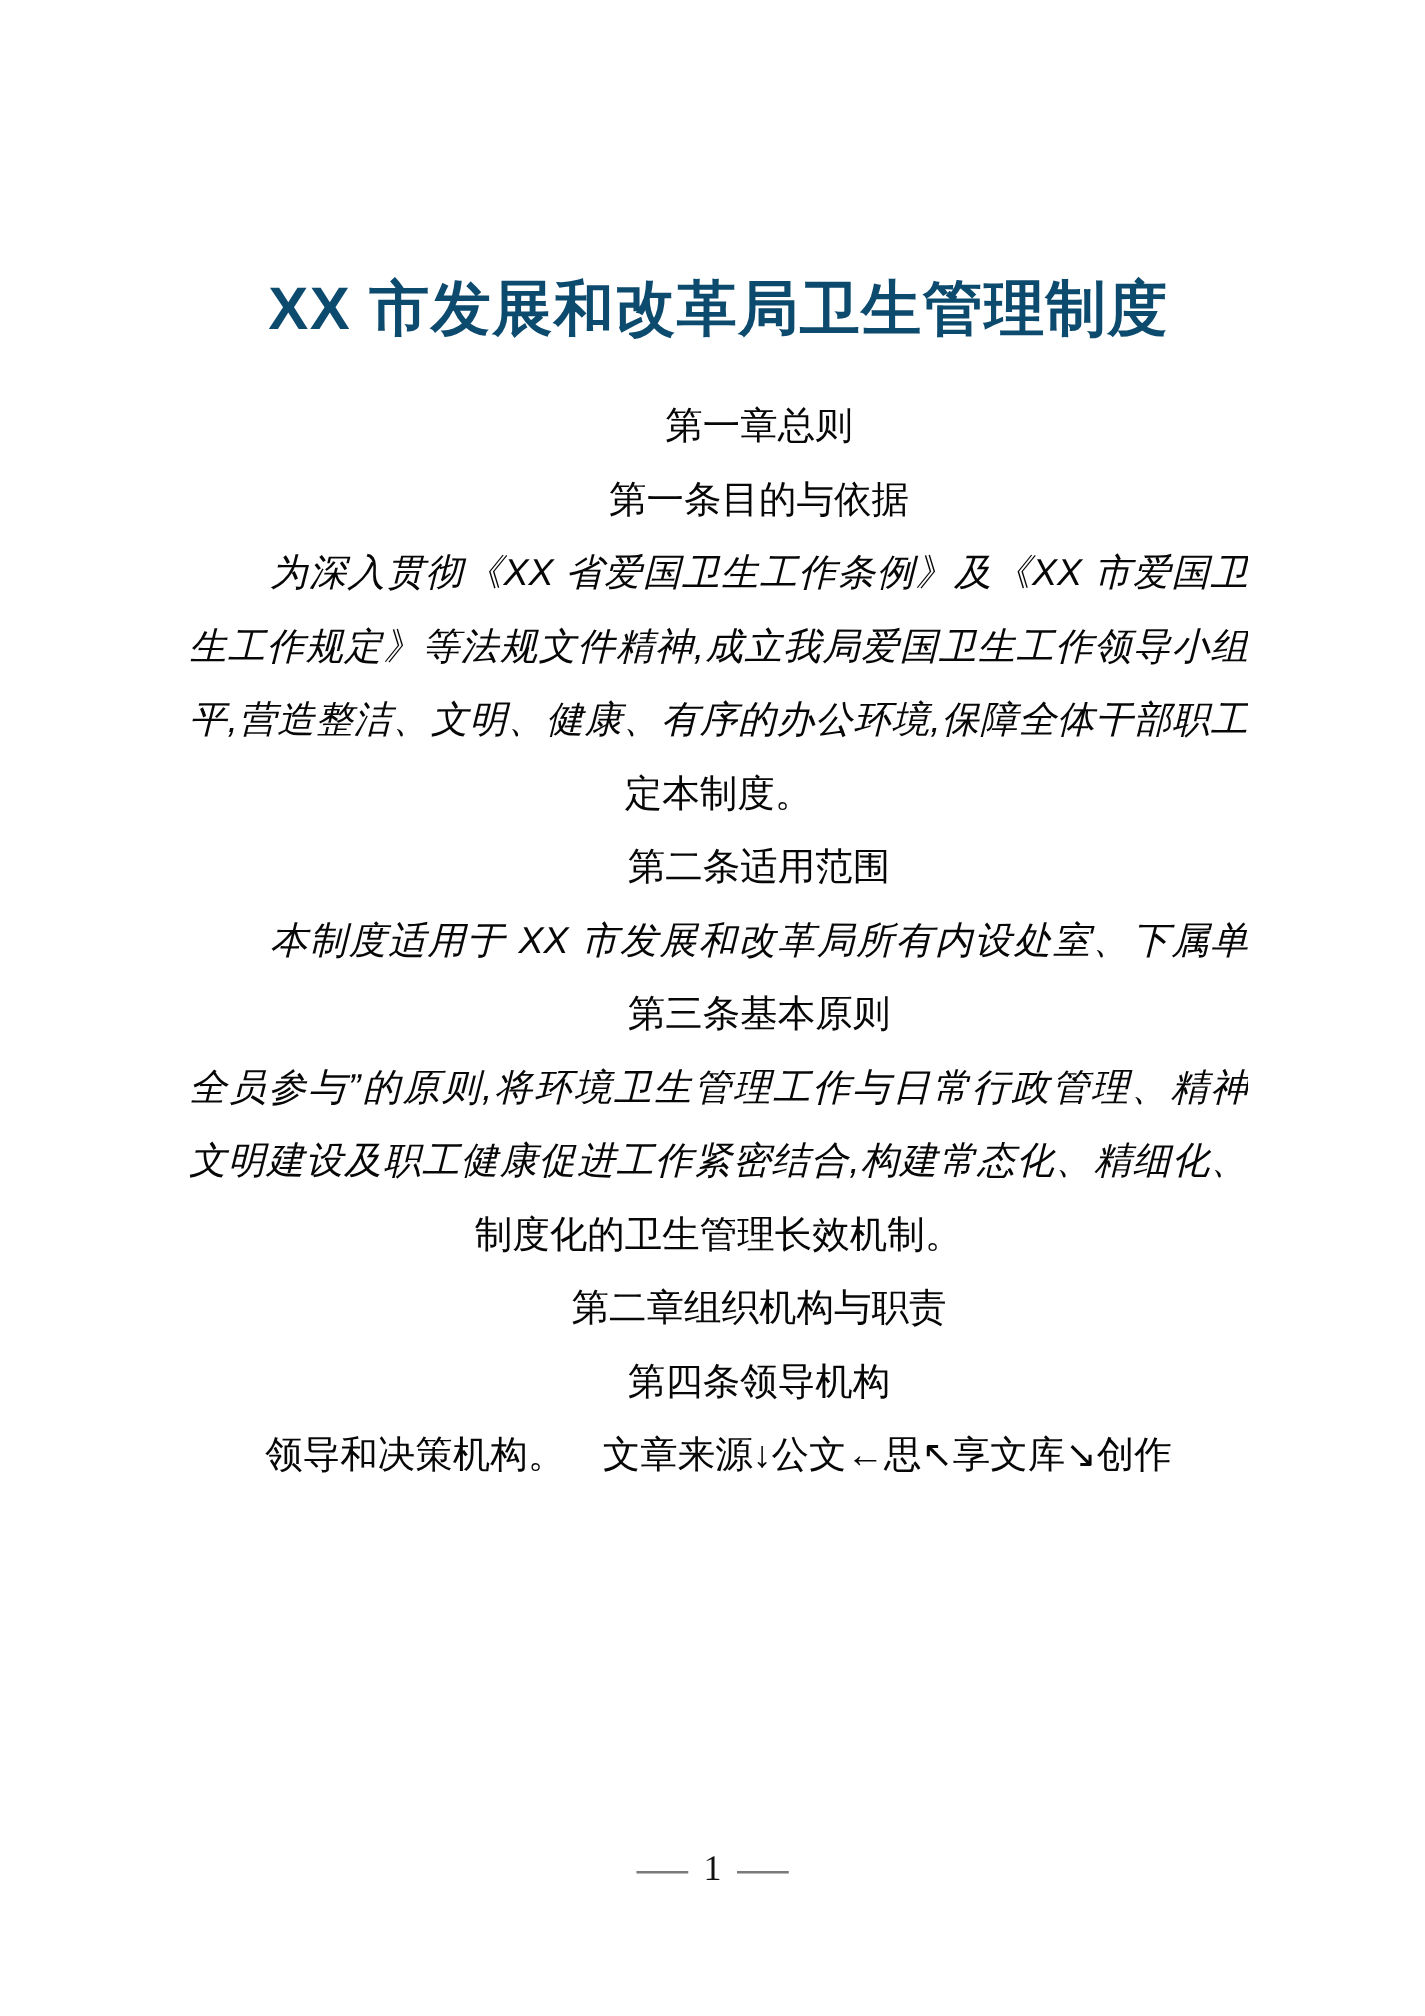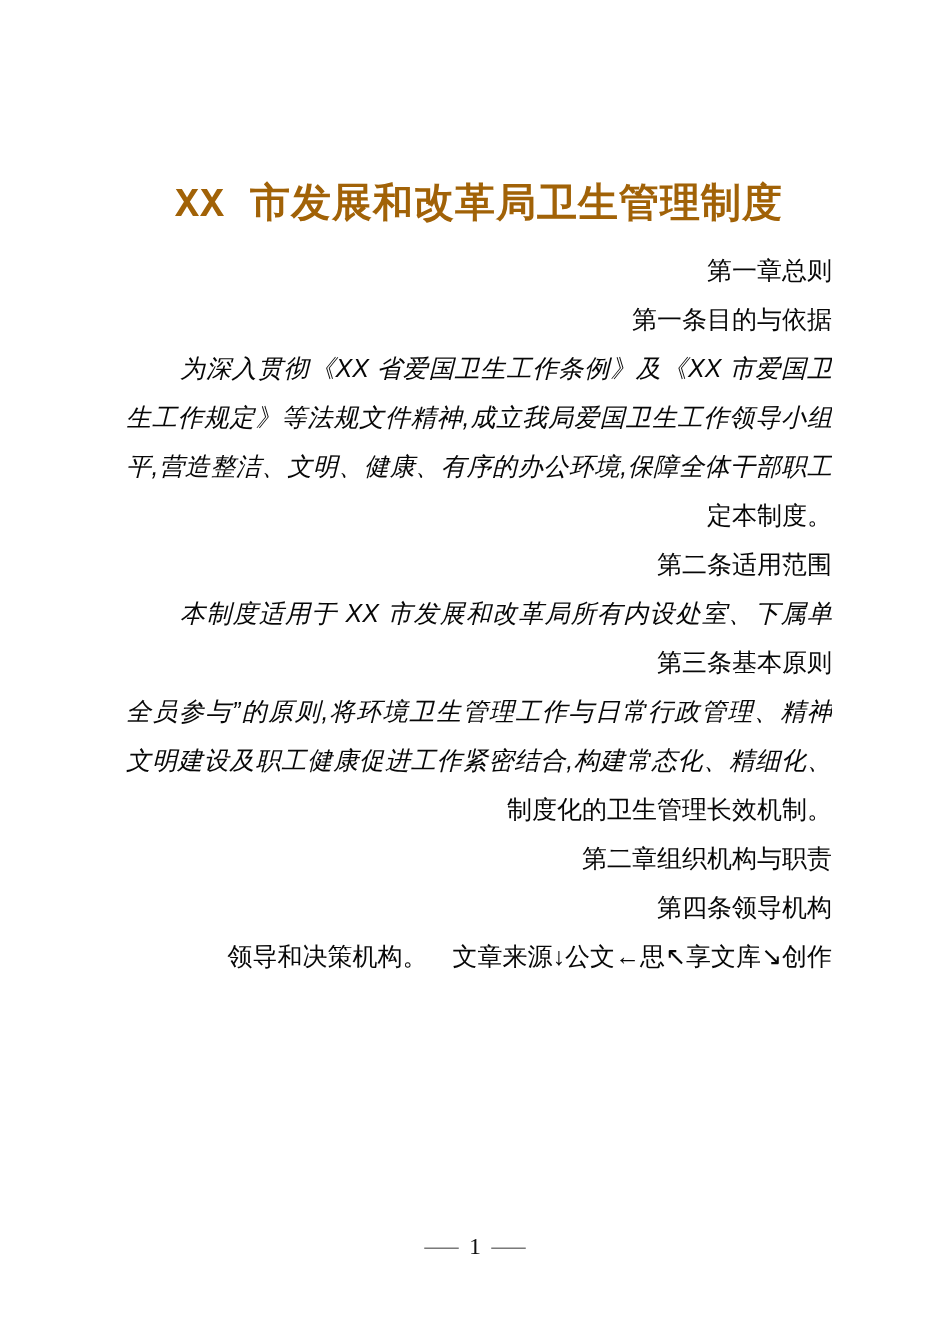--- a/index.html
+++ b/index.html
@@ -13,38 +13,38 @@
     overflow: hidden;
     margin: 0 auto;
   }
   .content {
     position: absolute;
     left: 126px;
     top: 180px;
     width: 706px;
   }
   .doc-title {
-    font-family: Liberation Mono, monospace;
+    font-family: Liberation Sans, sans-serif;
     font-weight: bold;
     font-size: 40px;
     line-height: 52px;
     text-align: center;
     letter-spacing: 1px;
-    color: #a16207;
-    margin-bottom: 14px;
+    color: #0c4a6e;
+    margin-bottom: 28px;
     white-space: nowrap;
   }
   .doc-line {
     font-family: "Liberation Sans", "DejaVu Sans", sans-serif;
     font-size: 25px;
     line-height: 49px;
     height: 49px;
     overflow: hidden;
     color: #070707;
-    text-align: right;
+    text-align: center;
   }
   .doc-line.indent { text-indent: 54px; }
   .doc-line.fill {
     text-align: justify;
     text-align-last: justify;
     font-style: italic;
   }
   .footer {
     position: absolute;
     left: 0;

